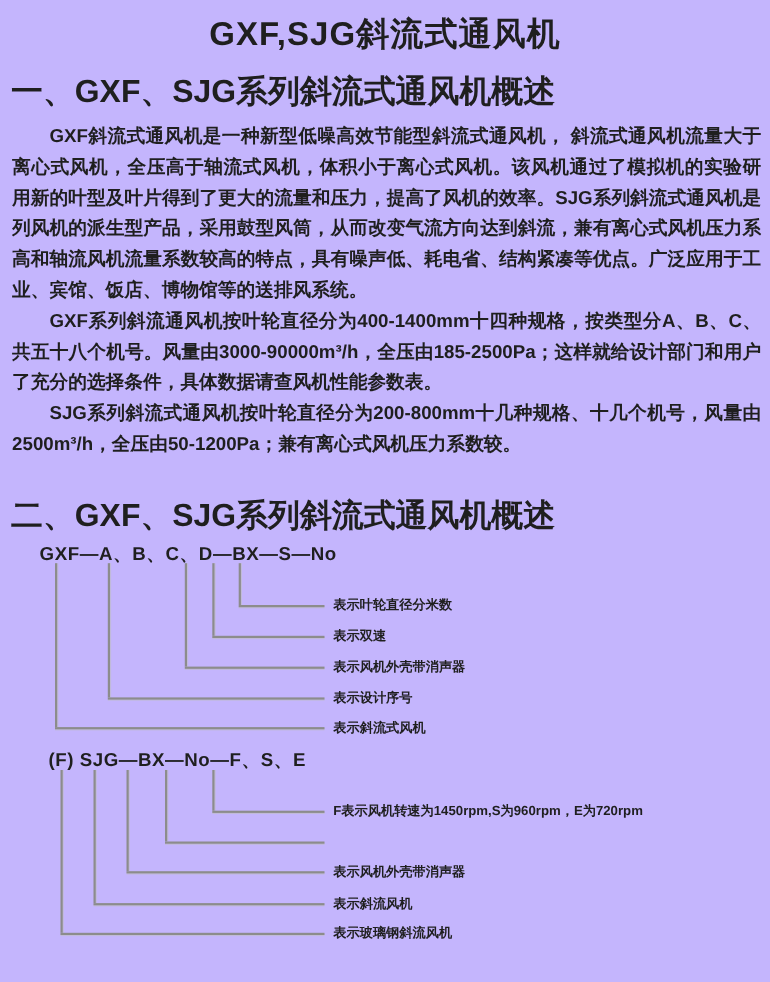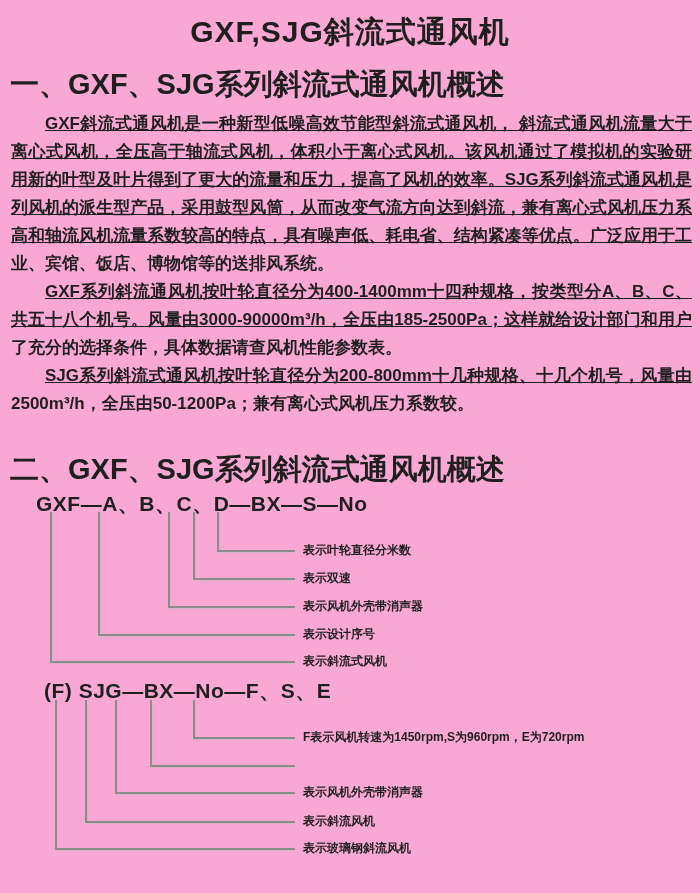--- a/index.html
+++ b/index.html
@@ -1,45 +1,45 @@
 <!DOCTYPE html>
 <html lang="zh"><head>
 <meta charset="utf-8">
 <style>
   html,body{margin:0;padding:0;background:#ffffff;}
   .page{
     position:relative;
     width:700px;height:893px;
-    background:#f9a8d4;
+    background:#c4b5fd;
     font-family:"Liberation Sans","DejaVu Sans",sans-serif;
     color:#1f1f1f;
     overflow:hidden;
   }
   .page-title{
     position:absolute;left:0;top:14px;width:700px;height:36px;
     line-height:36px;text-align:center;
     font-size:30px;font-weight:700;letter-spacing:1px;
   }
   .sec-heading{
     position:absolute;left:10px;height:28px;line-height:28px;
     font-size:29px;font-weight:700;white-space:nowrap;
   }
   #sec1-heading{top:70px;}
   #sec2-heading{top:455px;}
   .body-block{
     position:absolute;left:11px;top:110px;width:681px;
     font-size:17px;font-weight:700;
   }
   .bl{height:28px;line-height:28px;overflow:hidden;}
-  .bl.jl{text-align:justify;text-align-last:justify;text-decoration:underline;}
+  .bl.jl{text-align:justify;text-align-last:justify;}
   .bl.el{text-align:center;text-align-last:left;}
   .bl.first{text-indent:2em;}
   .model-code{
     position:absolute;height:20px;line-height:20px;
-    font-size:21px;font-weight:700;letter-spacing:.5px;white-space:nowrap;
+    font-size:17px;font-weight:700;letter-spacing:.5px;white-space:nowrap;
   }
   #code-gxf{left:36px;top:494px;}
   #code-sjg{left:44px;top:681px;}
   .dlabel{
     position:absolute;left:303px;height:22px;line-height:22px;
     font-size:12px;font-weight:700;white-space:nowrap;
   }
   .cline{position:absolute;background:#8c8c8c;}
   .cline.v{width:1.5px;box-shadow:1px 0 0 rgba(190,190,190,.55);}
   .cline.h{height:1.5px;box-shadow:0 1px 0 rgba(190,190,190,.55);}

